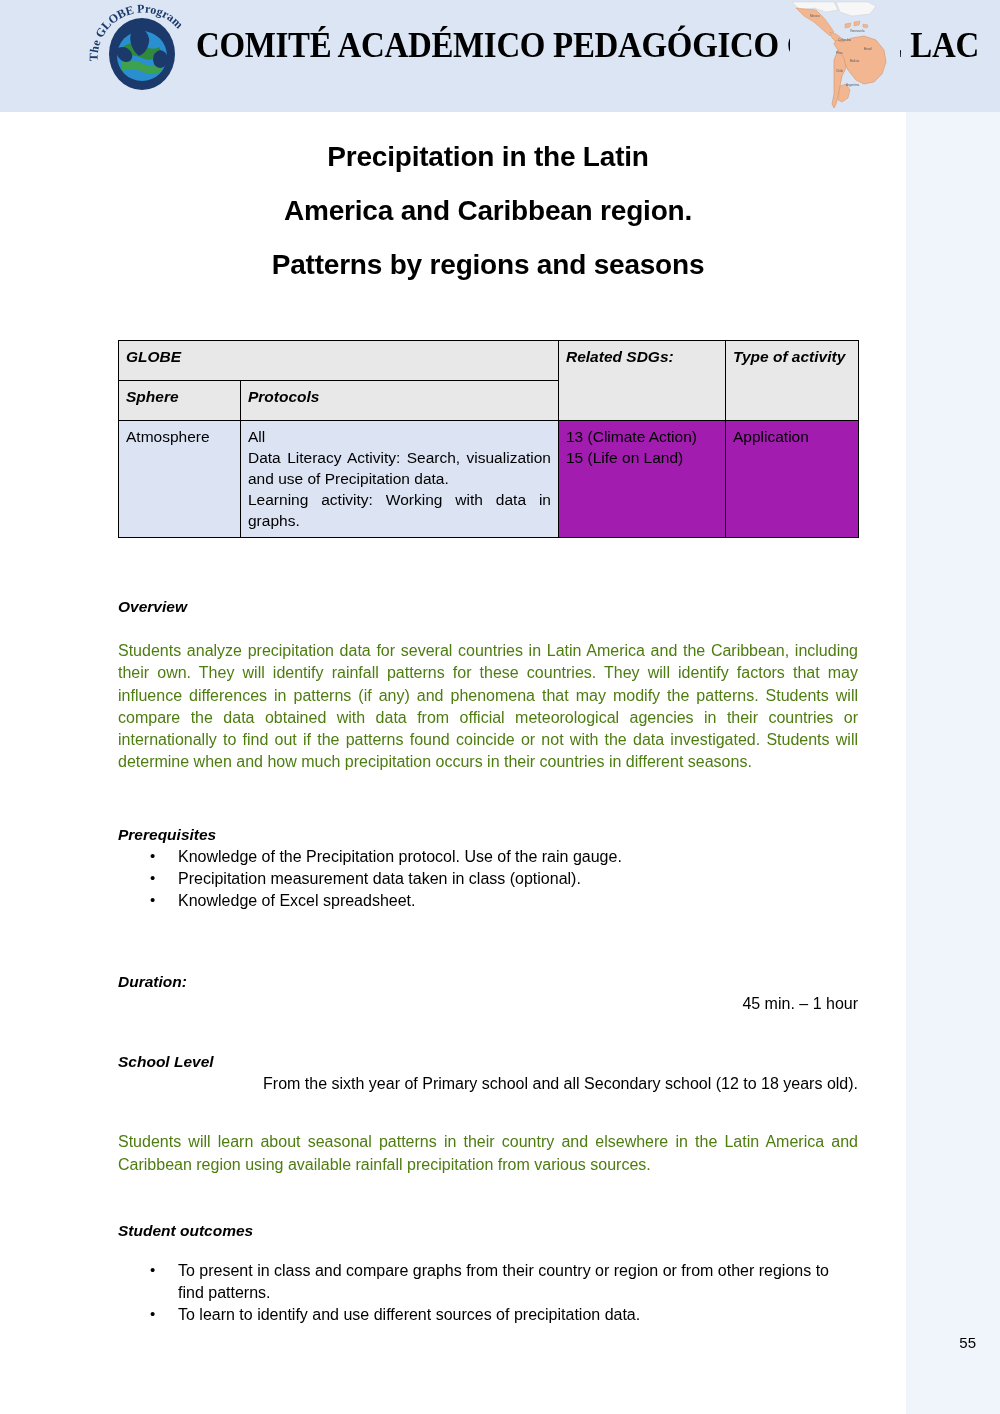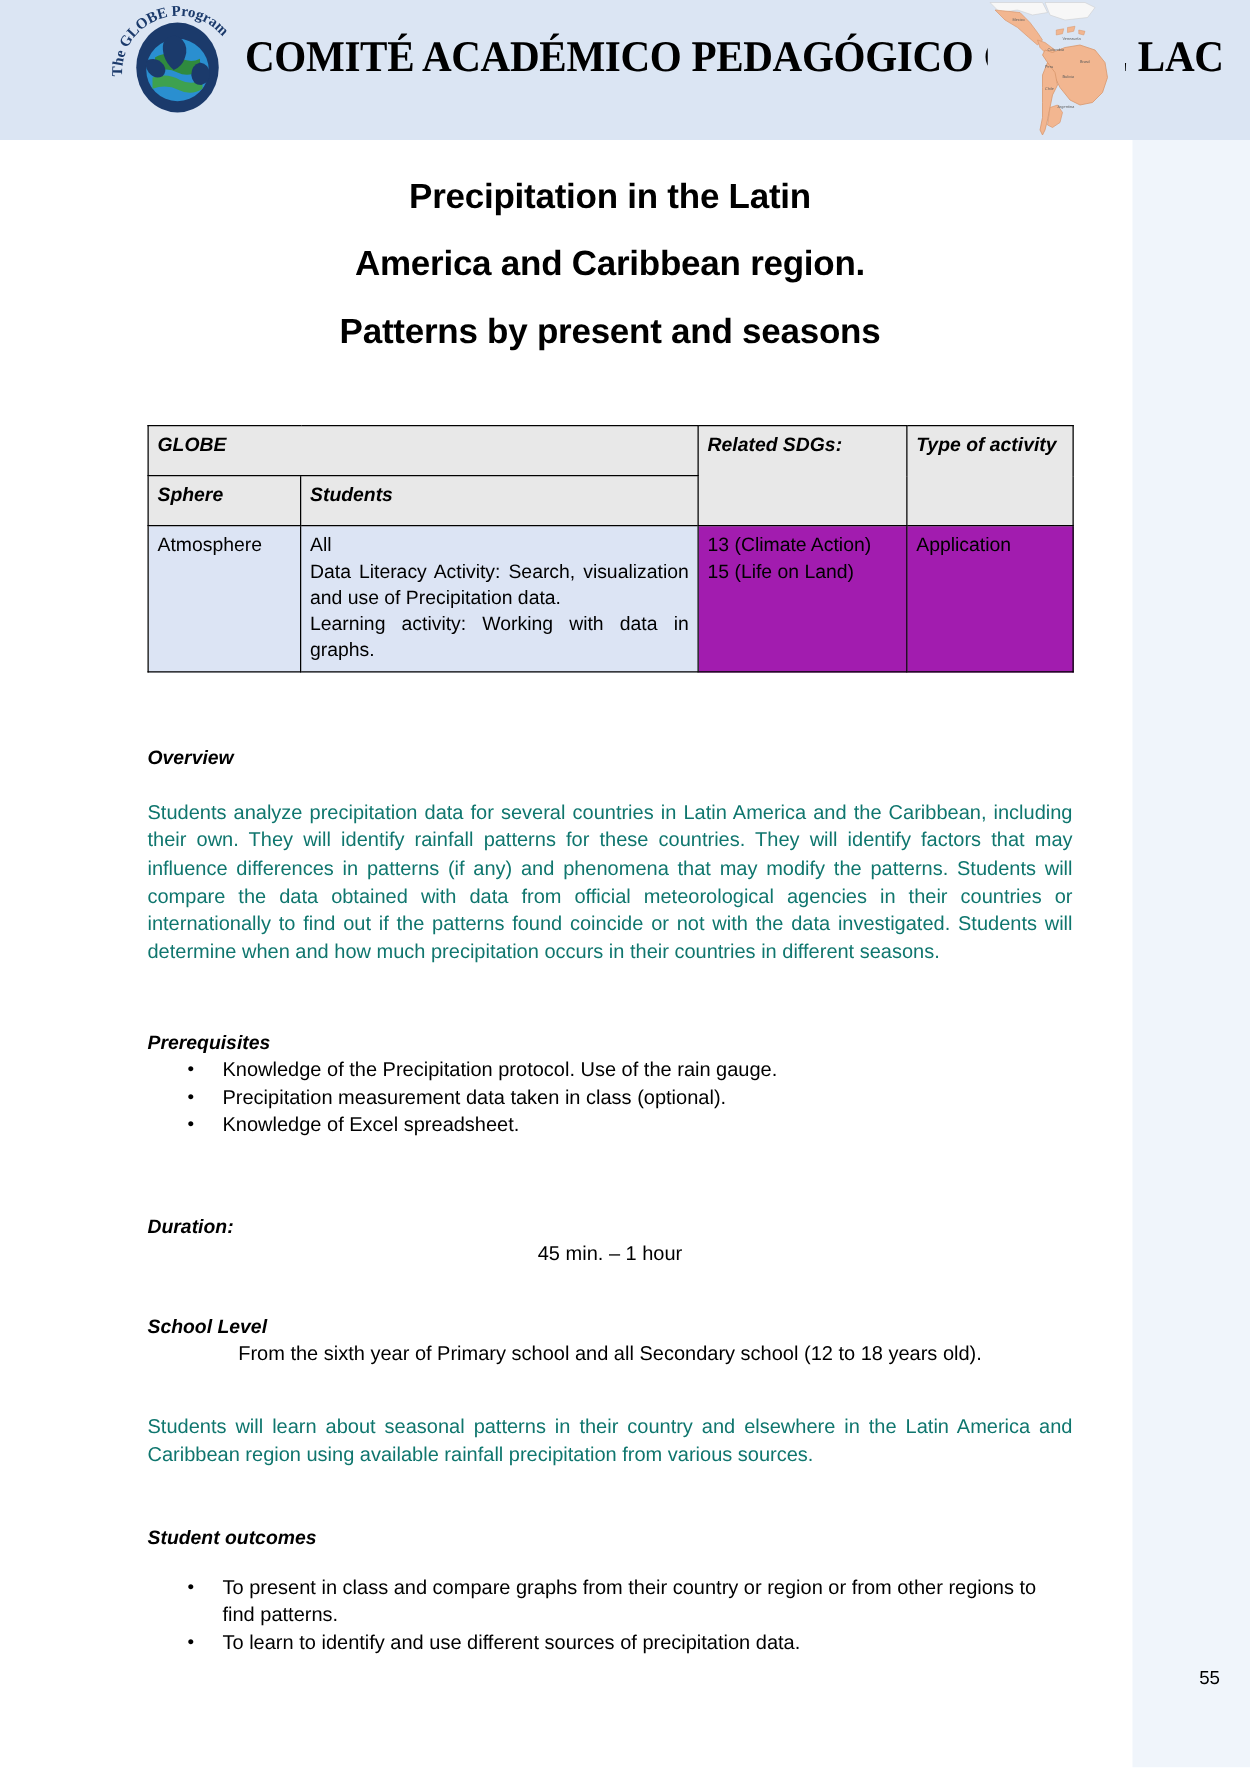--- a/index.html
+++ b/index.html
@@ -123,30 +123,30 @@
     font-size: 15.5px;
     font-weight: 700;
     font-style: italic;
     color: #000000;
     margin: 0;
     line-height: 22px;
   }
   .para {
     font-size: 16px;
     line-height: 22.3px;
-    color: #0f766e;
+    color: #4d7c0f;
     text-align: justify;
     text-justify: inter-word;
     margin: 0;
   }
   .para-left {
     font-size: 16px;
     line-height: 22.3px;
     color: #000000;
-    text-align: center;
+    text-align: right;
     margin: 0;
   }
   ul.bullets {
     margin: 0;
     padding: 0 0 0 32px;
     list-style: none;
   }
   ul.bullets li {
     font-size: 16px;
     line-height: 22.3px;
@@ -234,39 +234,39 @@
 
 <div class="side-strip">
   
 </div>
 
 <div class="content">
 
   <div class="doc-title">
     <div>Precipitation in the Latin</div>
     <div>America and Caribbean region.</div>
-    <div>Patterns by present and seasons</div>
+    <div>Patterns by regions and seasons</div>
   </div>
 
   <table class="info-table">
     <colgroup>
       <col style="width:122px">
       <col style="width:318px">
       <col style="width:167px">
       <col style="width:133px">
     </colgroup>
     <tbody>
       <tr>
         <td class="th-cell th-globe" colspan="2">GLOBE</td>
         <td class="th-cell" rowspan="2">Related SDGs:</td>
         <td class="th-cell" rowspan="2">Type of activity</td>
       </tr>
       <tr>
         <td class="th-cell th-sub">Sphere</td>
-        <td class="th-cell th-sub">Students</td>
+        <td class="th-cell th-sub">Protocols</td>
       </tr>
       <tr>
         <td class="body-blue sphere-cell">Atmosphere</td>
         <td class="body-blue">
           <div style="text-align:left">All</div>
           <div>Data Literacy Activity: Search, visualization and use of Precipitation data.</div>
           <div>Learning activity: Working with data in graphs.</div>
         </td>
         <td class="body-white">
           <div>13 (Climate Action)</div>

